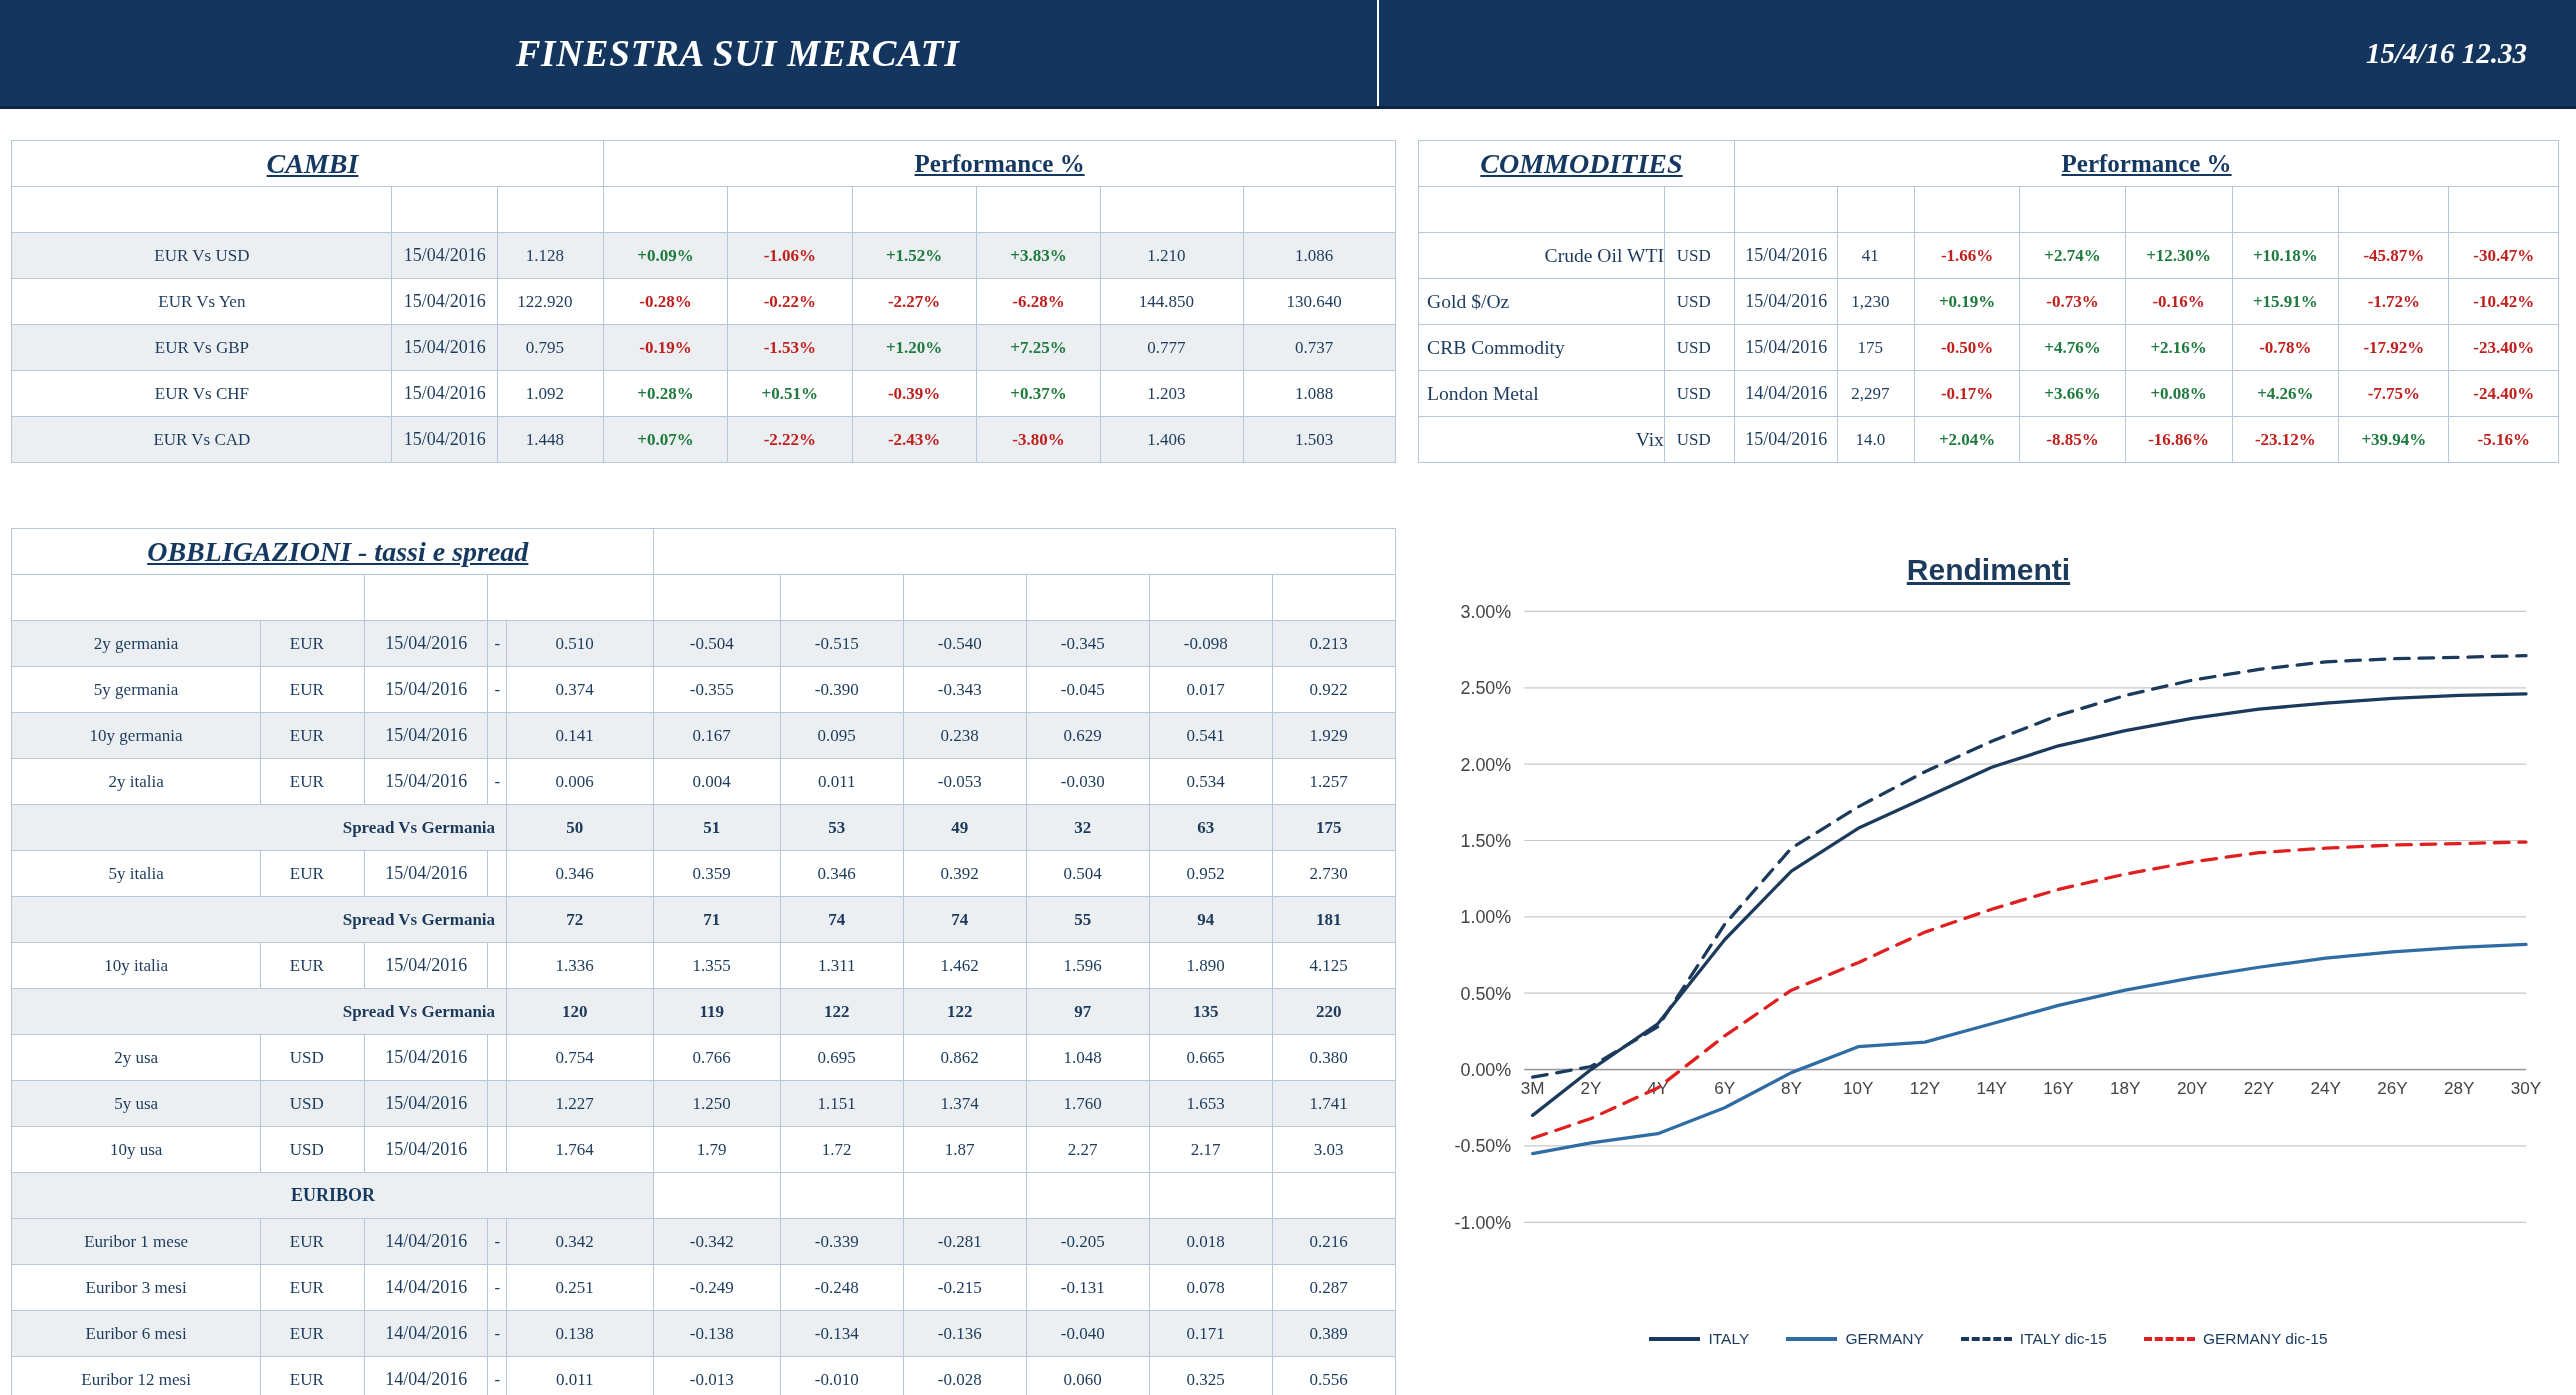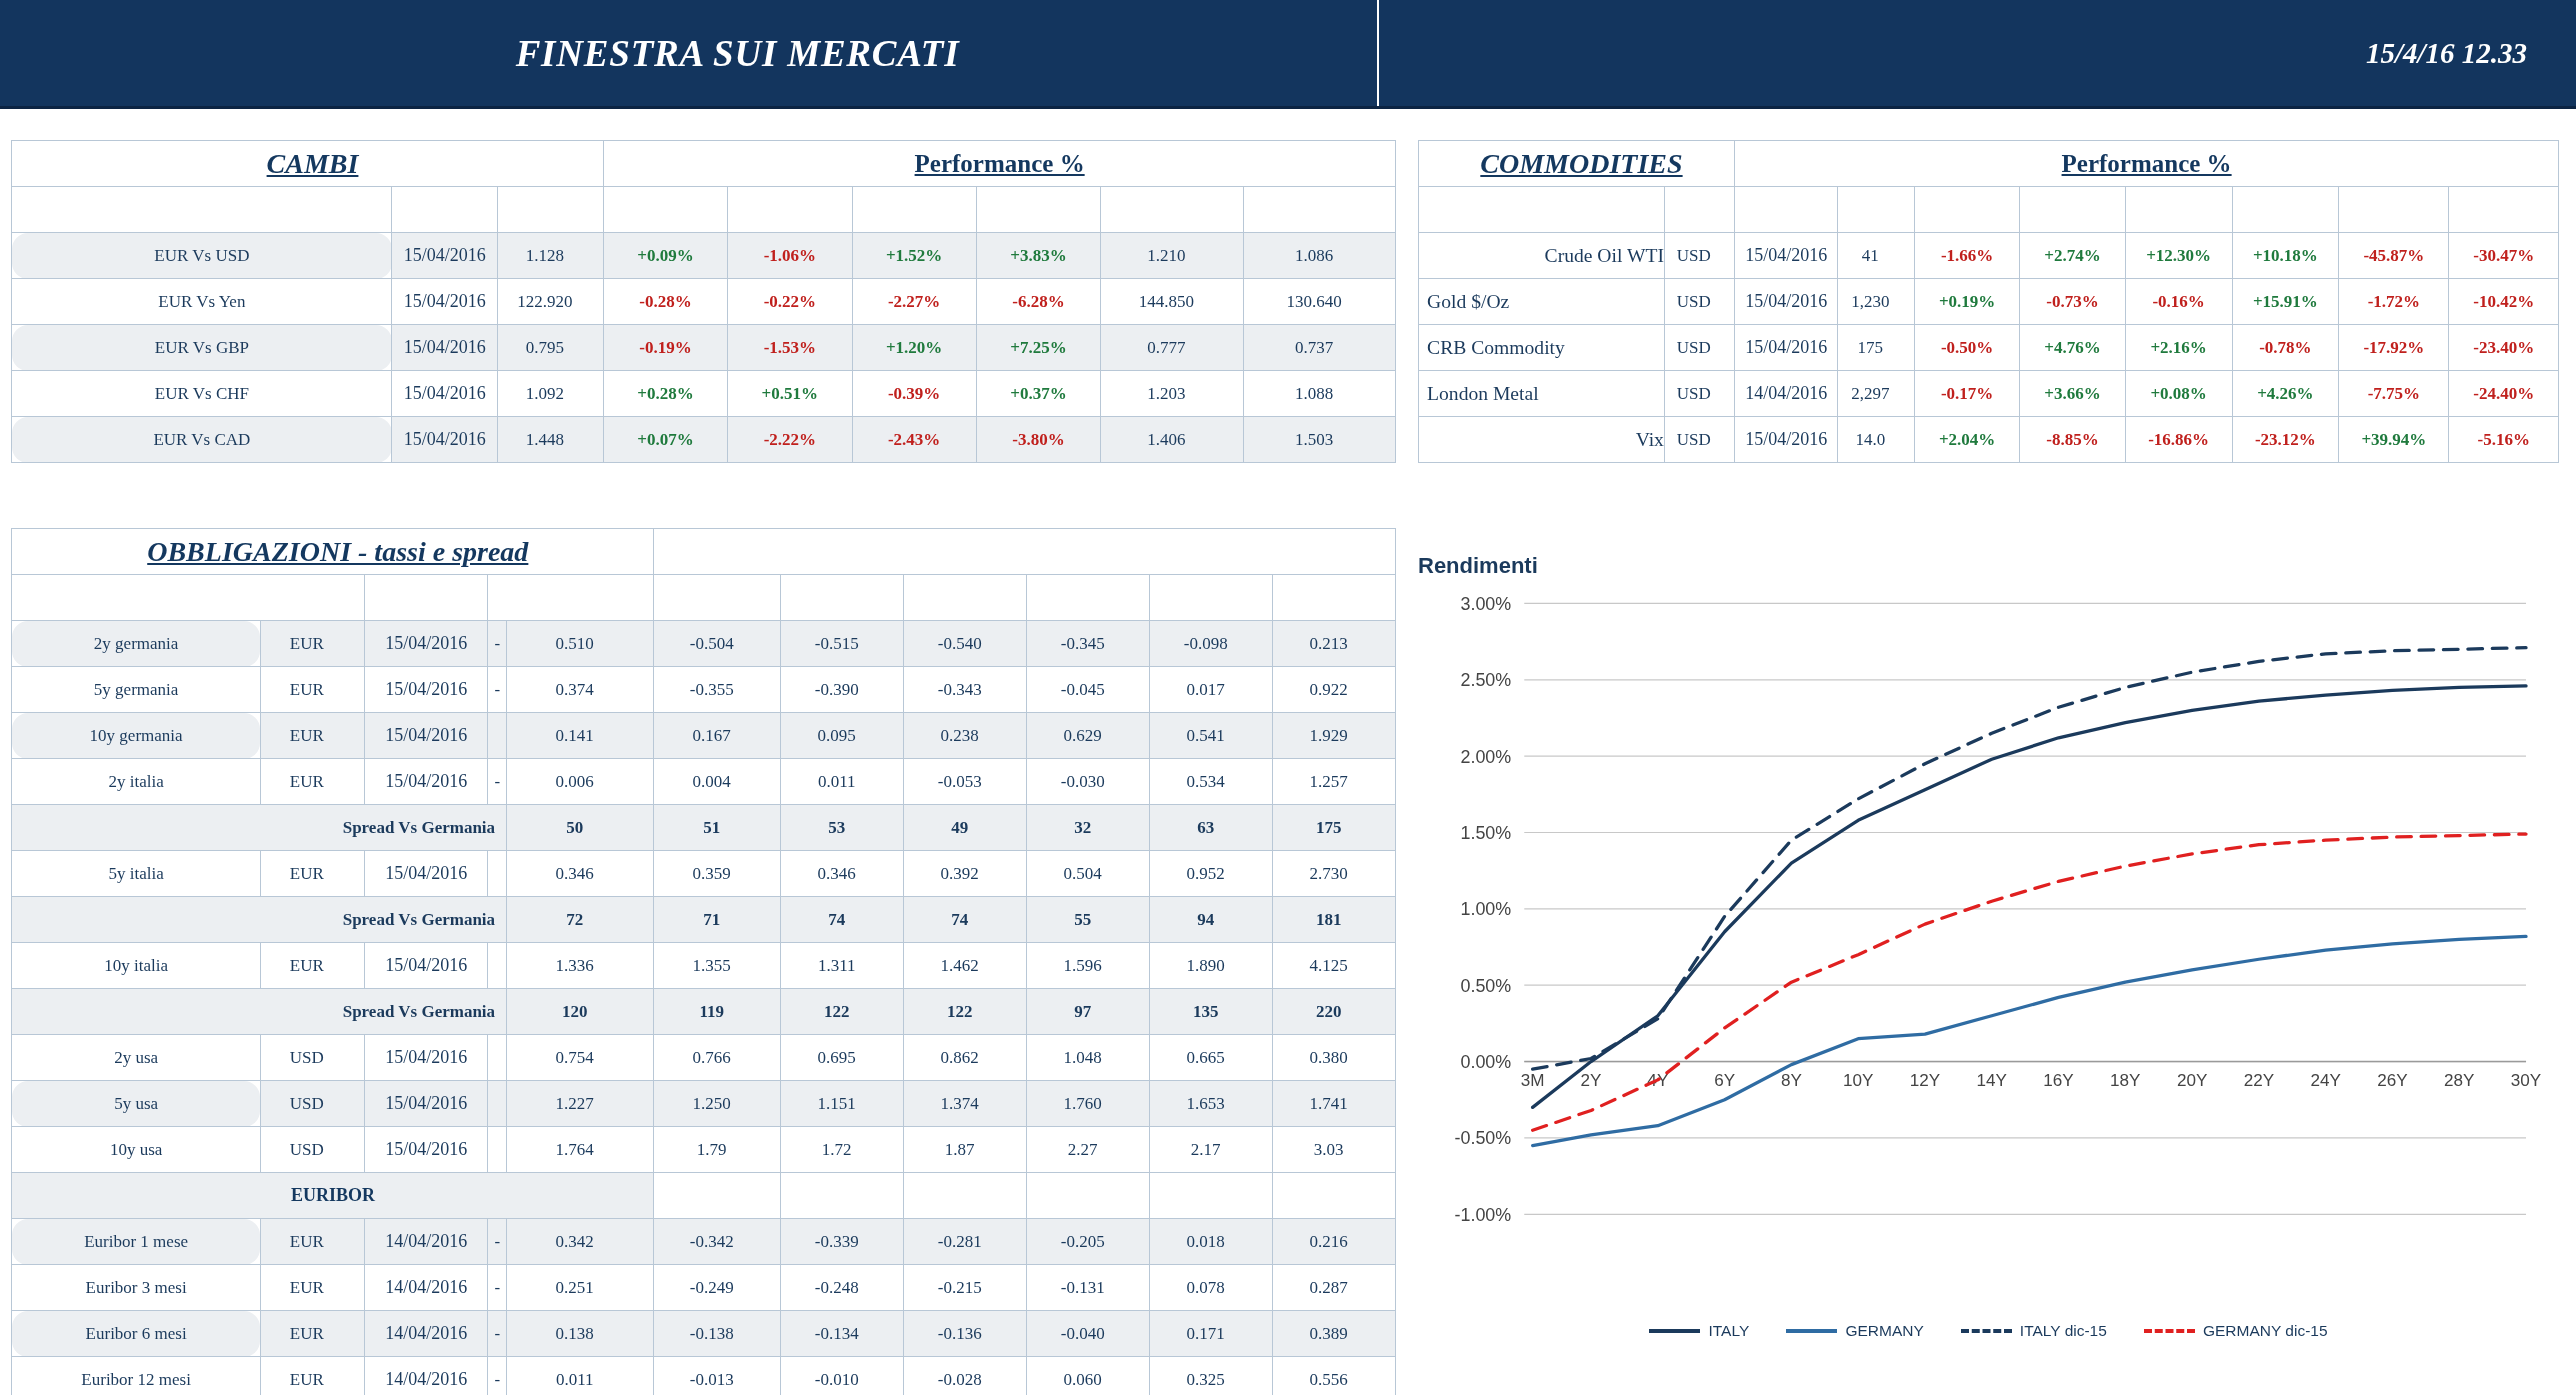--- a/index.html
+++ b/index.html
@@ -48,35 +48,35 @@
     text-align:center;height:51px;border:0.8px solid #b8c7d6;text-decoration:underline;
   }
   .hdr{
     background:#7fa8cb;color:#ffffff;font-weight:bold;font-size:18px;
     height:44px;border:0.8px solid #b8c7d6;text-align:center;
   }
   .hdr.ital{font-style:italic;}
   .rowalt{background:#eceff2 !important;}
   .pos{color:#1f7a3d;font-weight:bold;}
   .neg{color:#c0201d;font-weight:bold;}
-  .lbl{text-align:center;border-radius:16px;}
+  .lbl{text-align:center;}
   .num{text-align:right;padding-right:11.4px !important;}
   .smdate{font-size:18px;}
   .bold{font-weight:bold;}
 
   
   #cambi{position:absolute;left:11.4px;top:140px;width:1385px;}
   #commodities{position:absolute;left:1418px;top:140px;width:1141px;}
   #obblig{position:absolute;left:11.4px;top:528px;width:1385px;}
   #chartbox{position:absolute;left:1418px;top:538px;width:1141px;height:839px;}
 
   
   .chart-title{
-    font-family:"Liberation Sans",sans-serif;
-    font-size:22px;font-weight:bold;color:#1b3a5c;margin-top:14.7px;
+    text-align:center;font-family:"Liberation Sans",sans-serif;
+    font-size:30px;font-weight:bold;color:#1b3a5c;margin-top:14.7px;text-decoration:underline;
   }
   .legend{
     display:flex;justify-content:center;gap:37px;align-items:center;
     font-family:"Liberation Sans",sans-serif;font-size:15.5px;color:#1b3a5c;
     margin-top:6.5px;
   }
   .legend .item{display:flex;align-items:center;gap:8.1px;}
   .swatch{width:51px;height:0;border-top-width:4.1px;border-top-style:solid;display:inline-block;}
 </style>
 </head>

